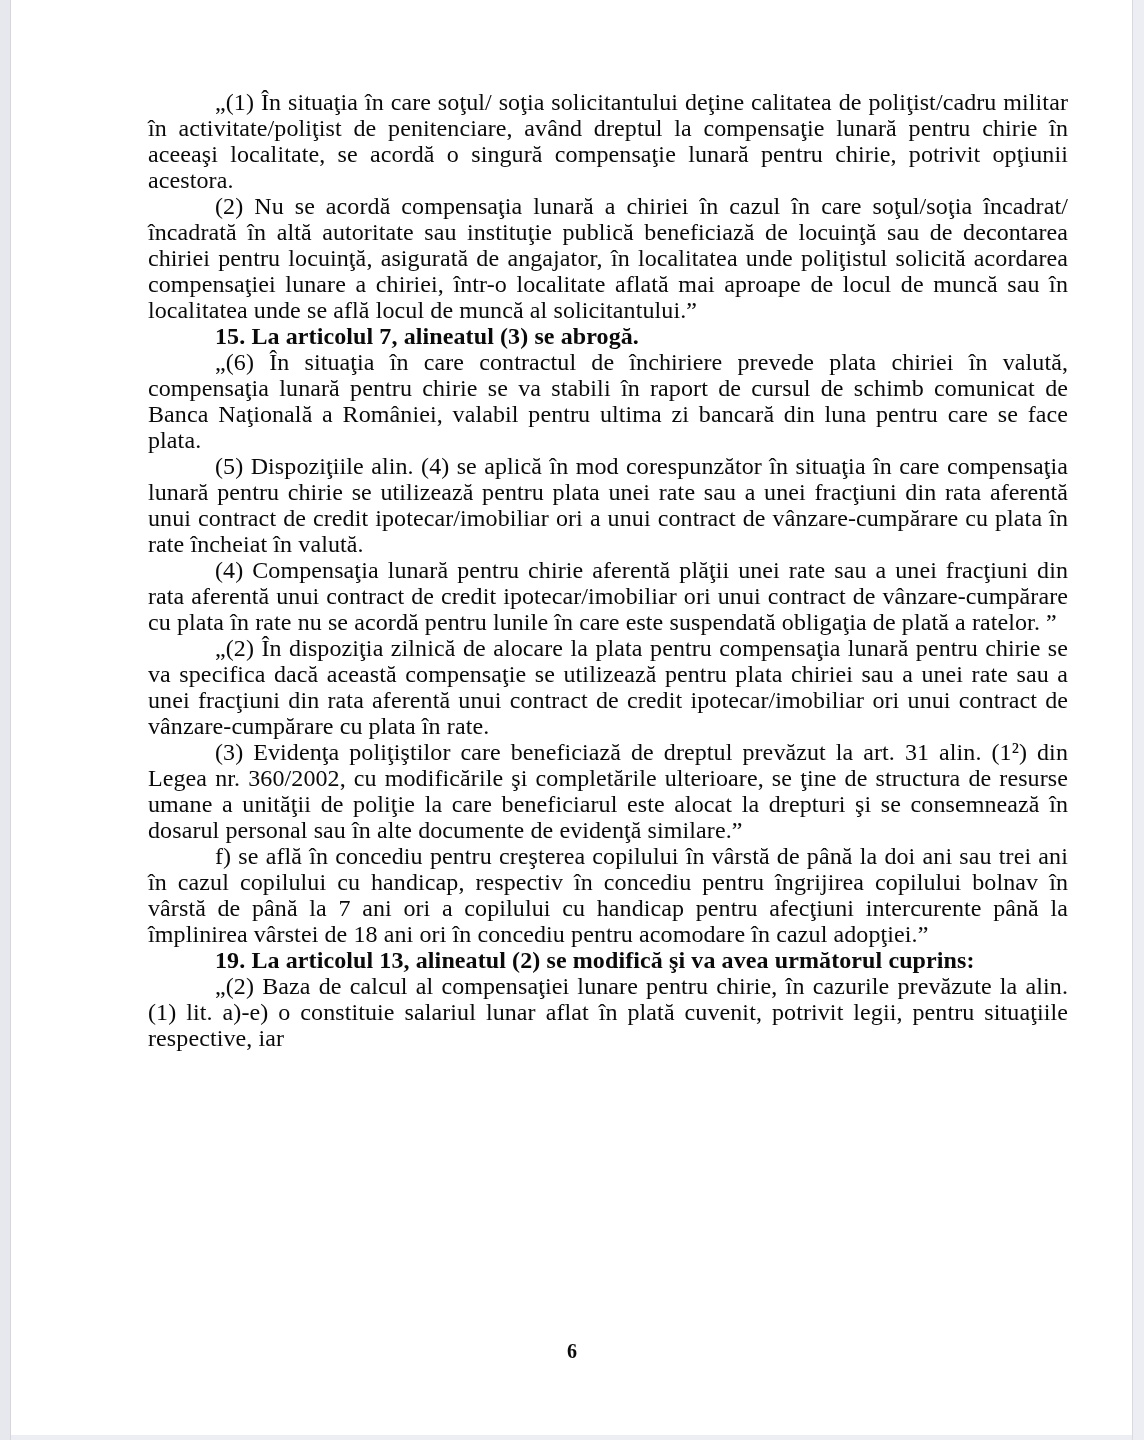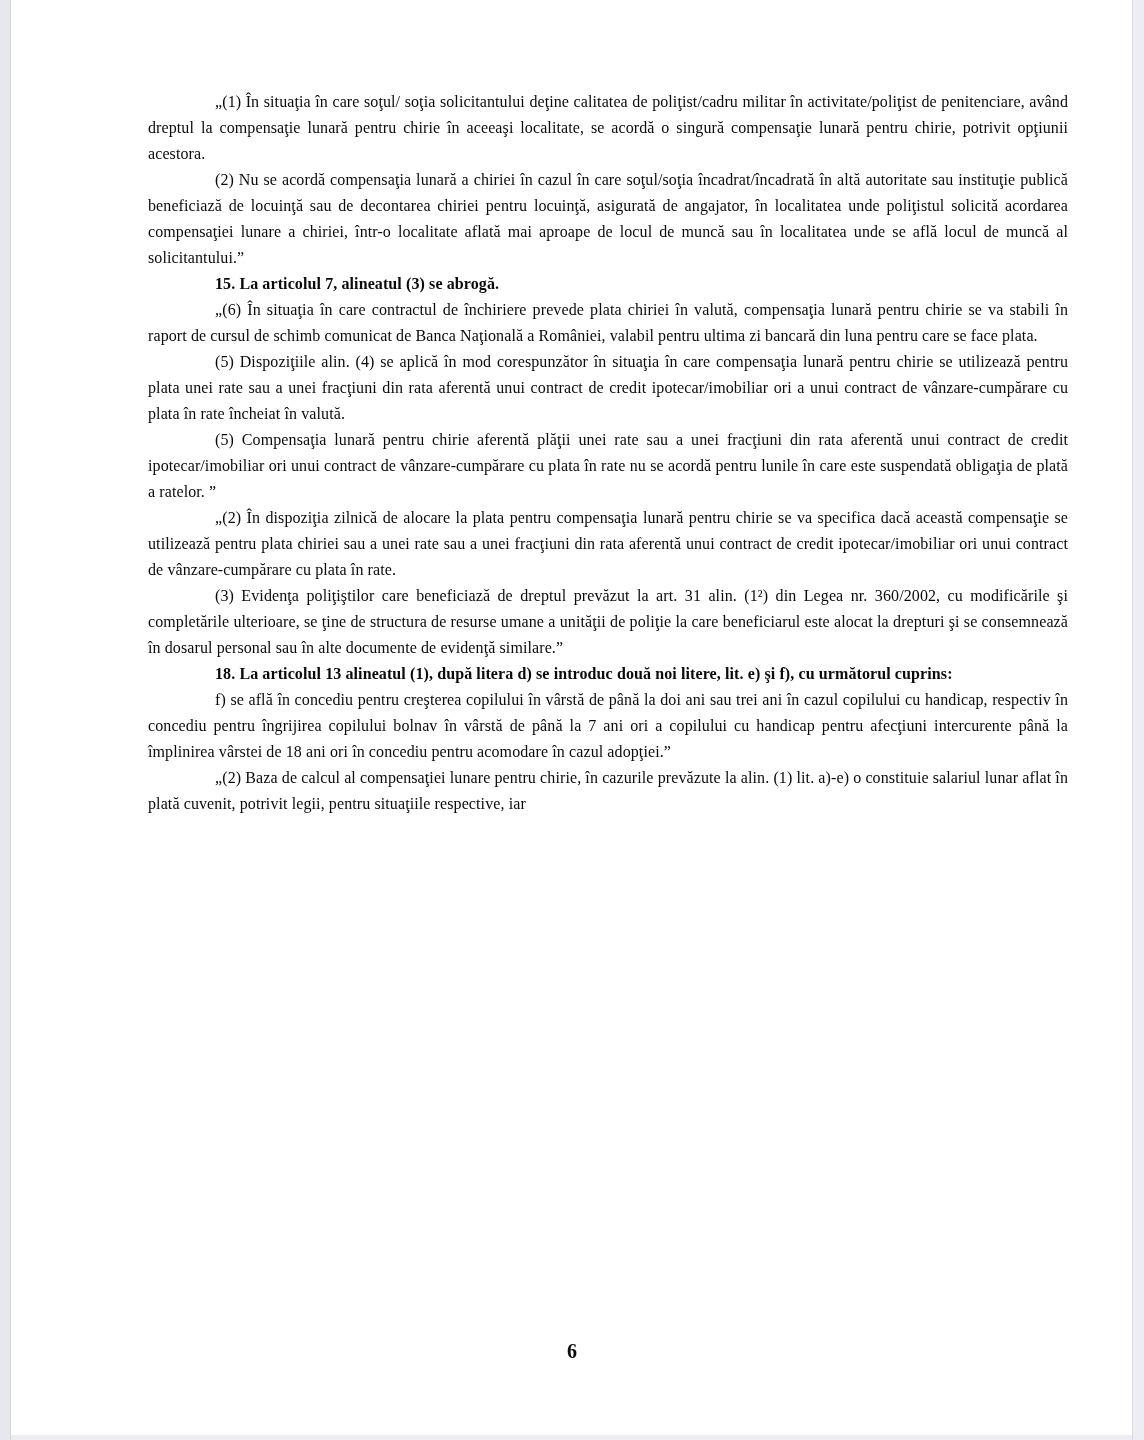--- a/index.html
+++ b/index.html
@@ -39,21 +39,21 @@
     z-index: 1;
   }
   .page-body {
     position: absolute;
     top: 89px;
     left: 148px;
     width: 920px;
   }
   .blk {
     margin: 0;
-    font-size: 16px;
+    font-size: 24px;
     line-height: 26px;
     text-align: justify;
     text-indent: 67px;
     letter-spacing: 0.1px;
   }
   .blk.h {
     font-weight: bold;
   }
   .page-number {
     position: absolute;
@@ -72,21 +72,21 @@
 <div class="gutter-left"></div>
 <div class="gutter-right"></div>
 <div class="bottom-edge"></div>
 
 <div class="page-body">
   <p class="blk" style="margin-top:0">„(1) În situaţia în care soţul/ soţia solicitantului deţine calitatea de poliţist/cadru militar în activitate/poliţist de penitenciare, având dreptul la compensaţie lunară pentru chirie în aceeaşi localitate, se acordă o singură compensaţie lunară pentru chirie, potrivit opţiunii acestora.</p>
   <p class="blk">(2) Nu se acordă compensaţia lunară a chiriei în cazul în care soţul/soţia încadrat/încadrată în altă autoritate sau instituţie publică beneficiază de locuinţă sau de decontarea chiriei pentru locuinţă, asigurată de angajator, în localitatea unde poliţistul solicită acordarea compensaţiei lunare a chiriei, într-o localitate aflată mai aproape de locul de muncă sau în localitatea unde se află locul de muncă al solicitantului.”</p>
   <p class="blk h">15. La articolul 7, alineatul (3) se abrogă.</p>
   <p class="blk">„(6) În situaţia în care contractul de închiriere prevede plata chiriei în valută, compensaţia lunară pentru chirie se va stabili în raport de cursul de schimb comunicat de Banca Naţională a României, valabil pentru ultima zi bancară din luna pentru care se face plata.</p>
   <p class="blk">(5) Dispoziţiile alin. (4) se aplică în mod corespunzător în situaţia în care compensaţia lunară pentru chirie se utilizează pentru plata unei rate sau a unei fracţiuni din rata aferentă unui contract de credit ipotecar/imobiliar ori a unui contract de vânzare-cumpărare cu plata în rate încheiat în valută.</p>
-  <p class="blk">(5) Compensaţia lunară pentru chirie aferentă plăţii unei rate sau a unei fracţiuni din rata aferentă unui contract de credit ipotecar/imobiliar ori unui contract de vânzare-cumpărare cu plata în rate nu se acordă pentru lunile în care este suspendată obligaţia de plată a ratelor. ”</p>
+  <p class="blk">(4) Compensaţia lunară pentru chirie aferentă plăţii unei rate sau a unei fracţiuni din rata aferentă unui contract de credit ipotecar/imobiliar ori unui contract de vânzare-cumpărare cu plata în rate nu se acordă pentru lunile în care este suspendată obligaţia de plată a ratelor. ”</p>
   <p class="blk">„(2) În dispoziţia zilnică de alocare la plata pentru compensaţia lunară pentru chirie se va specifica dacă această compensaţie se utilizează pentru plata chiriei sau a unei rate sau a unei fracţiuni din rata aferentă unui contract de credit ipotecar/imobiliar ori unui contract de vânzare-cumpărare cu plata în rate.</p>
   <p class="blk">(3) Evidenţa poliţiştilor care beneficiază de dreptul prevăzut la art. 31 alin. (1²) din Legea nr. 360/2002, cu modificările şi completările ulterioare, se ţine de structura de resurse umane a unităţii de poliţie la care beneficiarul este alocat la drepturi şi se consemnează în dosarul personal sau în alte documente de evidenţă similare.”</p>
-  <p class="blk h">18. La articolul 13 alineatul (1), după litera d) se introduc două noi litere, lit. e) şi f), cu următorul cuprins:</p>
   <p class="blk">f) se află în concediu pentru creşterea copilului în vârstă de până la doi ani sau trei ani în cazul copilului cu handicap, respectiv în concediu pentru îngrijirea copilului bolnav în vârstă de până la 7 ani ori a copilului cu handicap pentru afecţiuni intercurente până la împlinirea vârstei de 18 ani ori în concediu pentru acomodare în cazul adopţiei.”</p>
+  <p class="blk h">19. La articolul 13, alineatul (2) se modifică şi va avea următorul cuprins:</p>
   <p class="blk">„(2) Baza de calcul al compensaţiei lunare pentru chirie, în cazurile prevăzute la alin. (1) lit. a)-e) o constituie salariul lunar aflat în plată cuvenit, potrivit legii, pentru situaţiile respective, iar</p>
 </div>
 
 <div class="page-number">6</div>
 
 </body></html>

